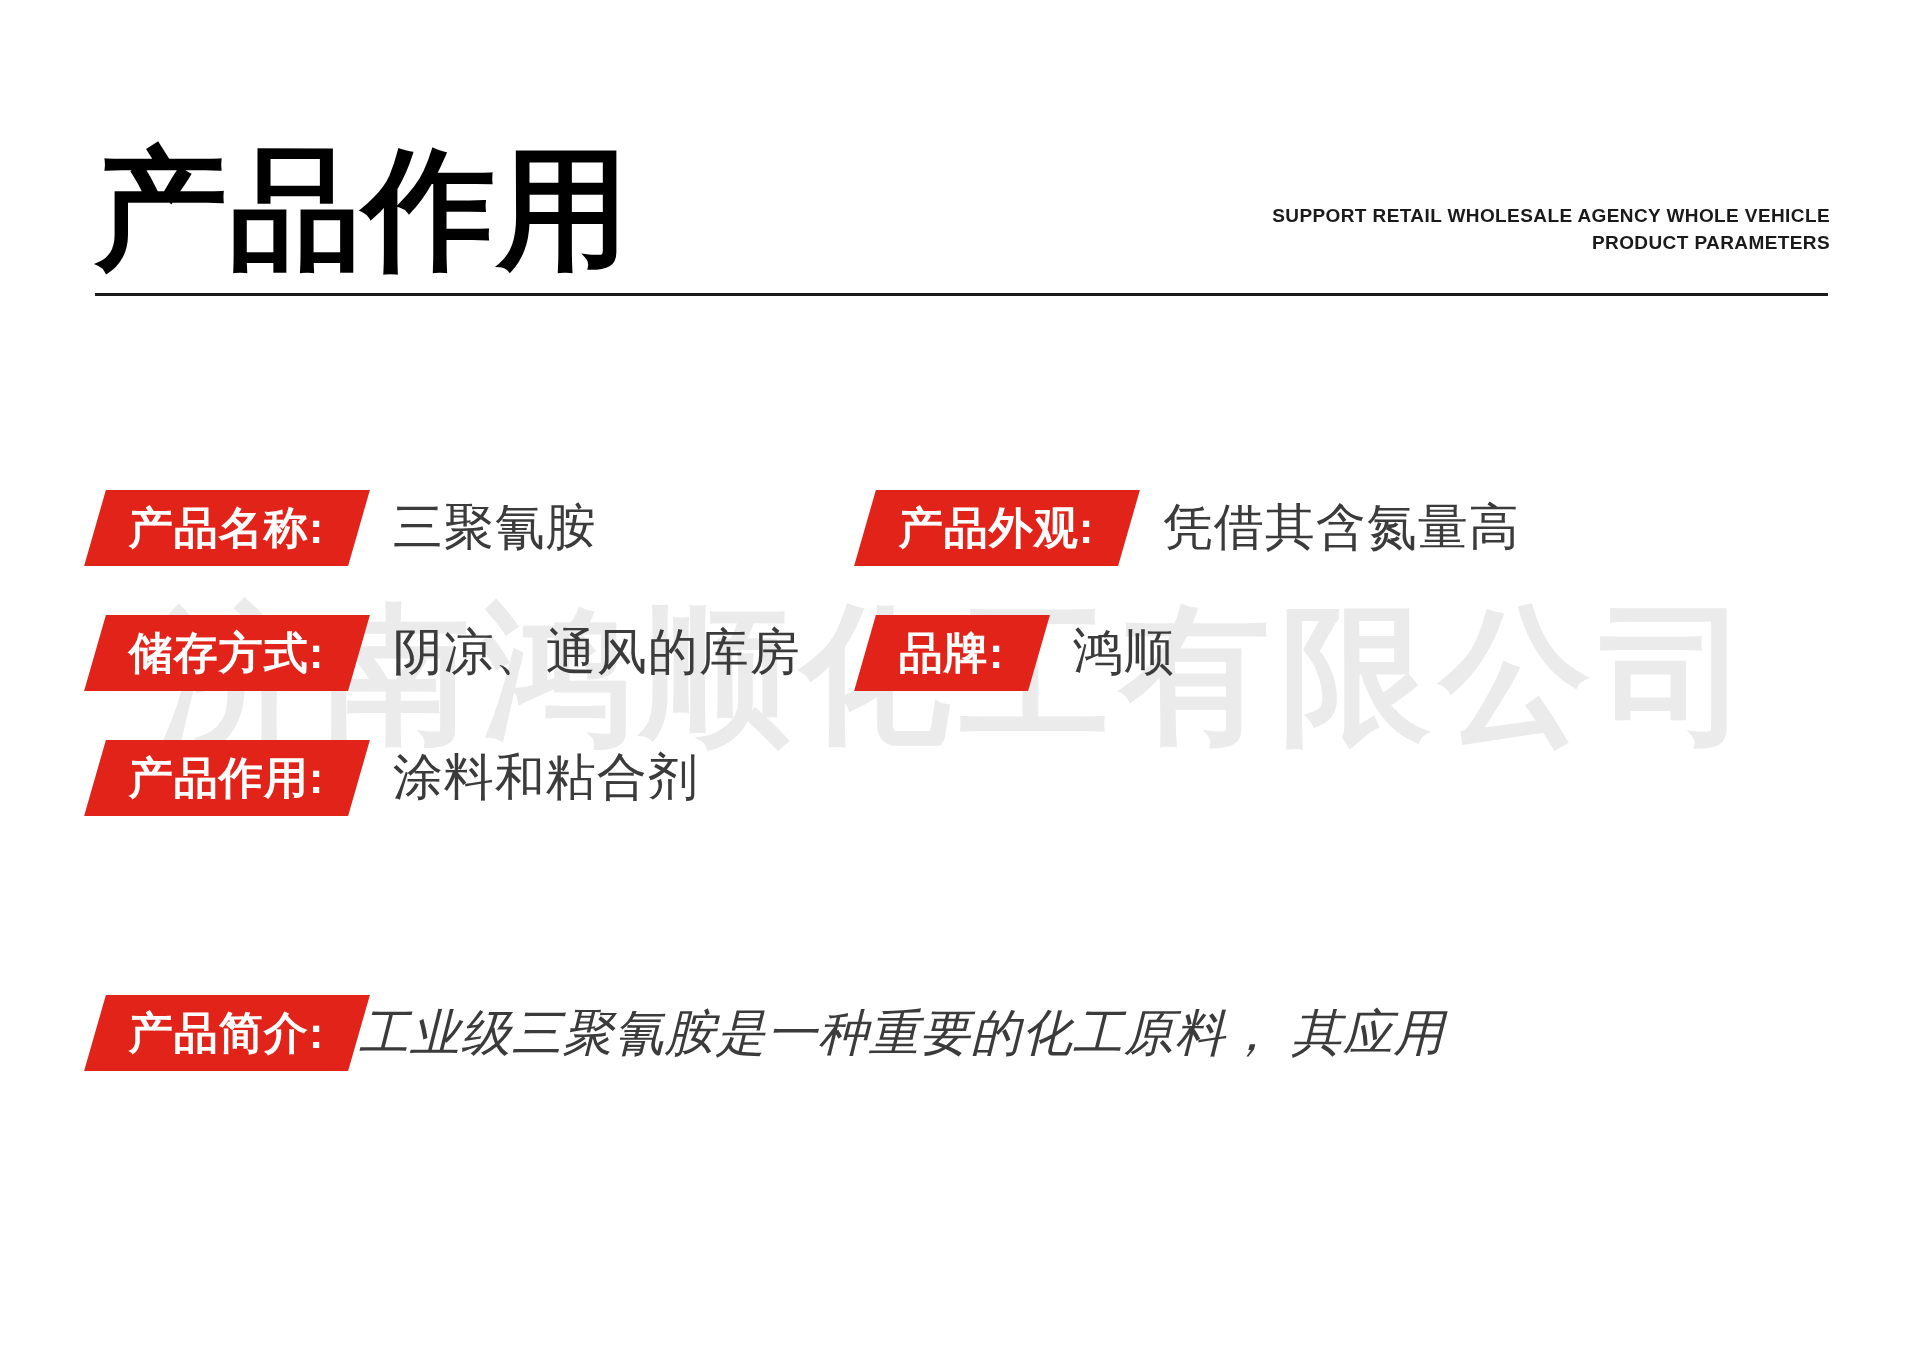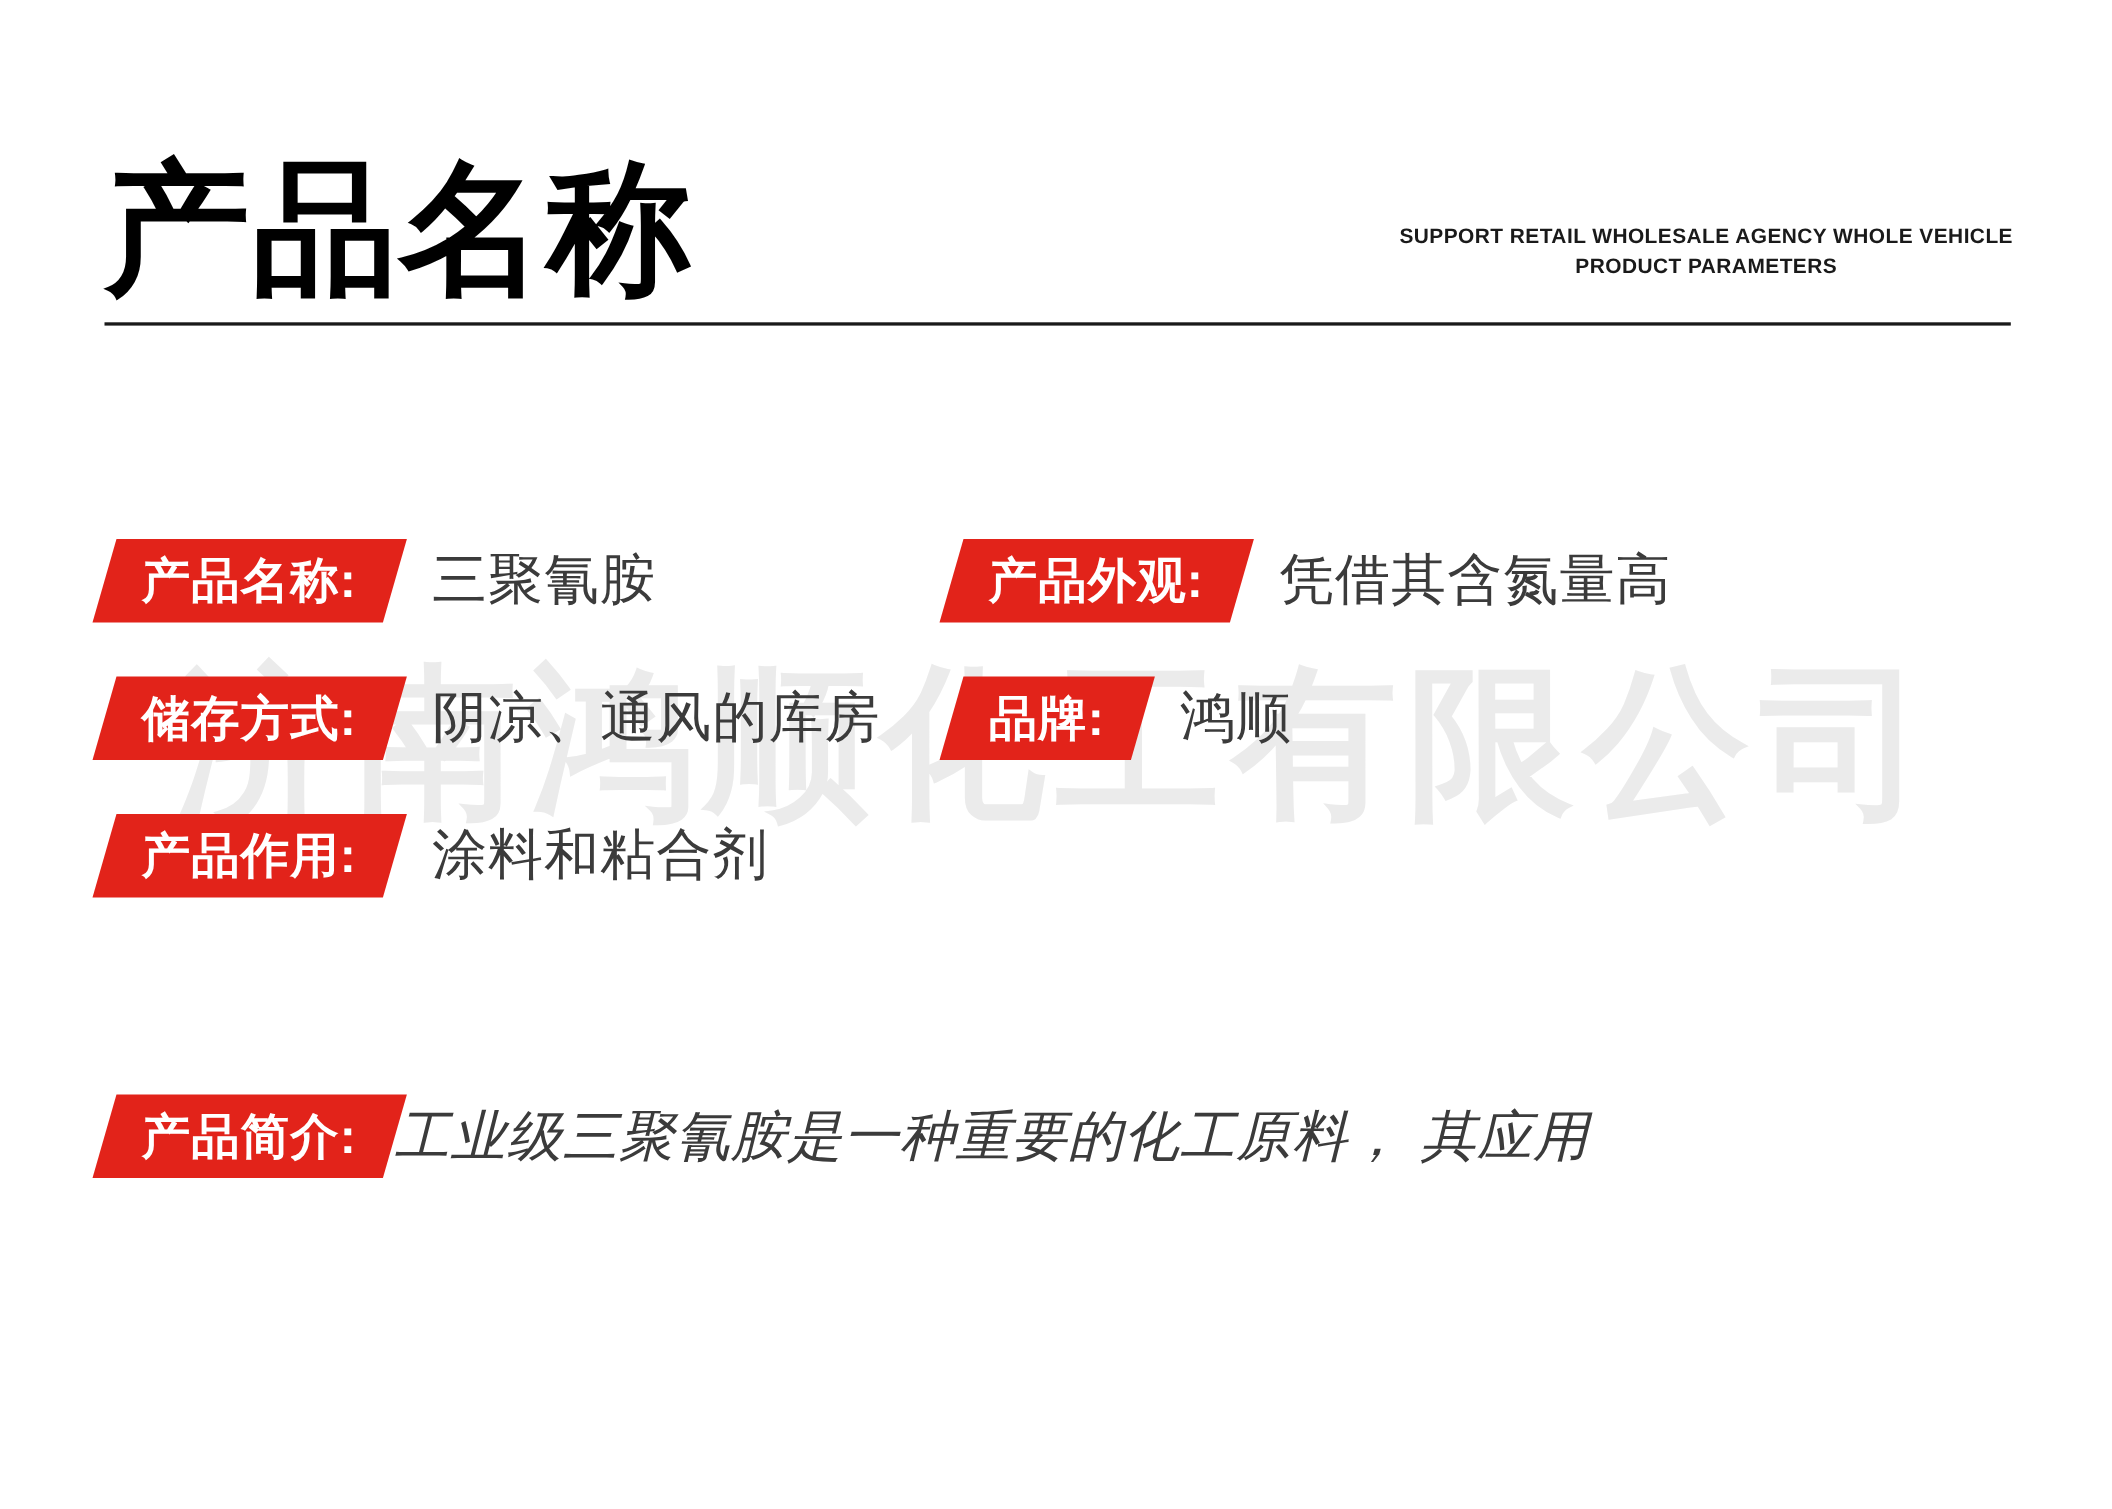--- a/index.html
+++ b/index.html
@@ -57,21 +57,21 @@
     font-size: 132px;
     font-weight: 900;
     color: #000000;
     letter-spacing: 2px;
     line-height: 1;
     font-family: "DejaVu Sans", "Liberation Sans", sans-serif;
     white-space: nowrap;
   }
 
   .subtitle {
-    text-align: center;
+    text-align: right;
     padding-bottom: 18px;
   }
 
   .subtitle-line {
     font-size: 19px;
     font-weight: 600;
     color: #1a1a1a;
     letter-spacing: 0.4px;
     line-height: 1.45;
     white-space: nowrap;
@@ -180,21 +180,21 @@
 </style>
 </head>
 <body>
 
 <div class="page">
 
   <div class="watermark">济南鸿顺化工有限公司</div>
 
   <div class="header">
     <div class="header-row">
-      <div class="main-title">产品名称</div>
+      <div class="main-title">产品作用</div>
       <div class="subtitle">
         <div class="subtitle-line">SUPPORT RETAIL WHOLESALE AGENCY WHOLE VEHICLE</div>
         <div class="subtitle-line">PRODUCT PARAMETERS</div>
       </div>
     </div>
     <div class="header-rule"></div>
   </div>
 
   <div class="specs">
 

